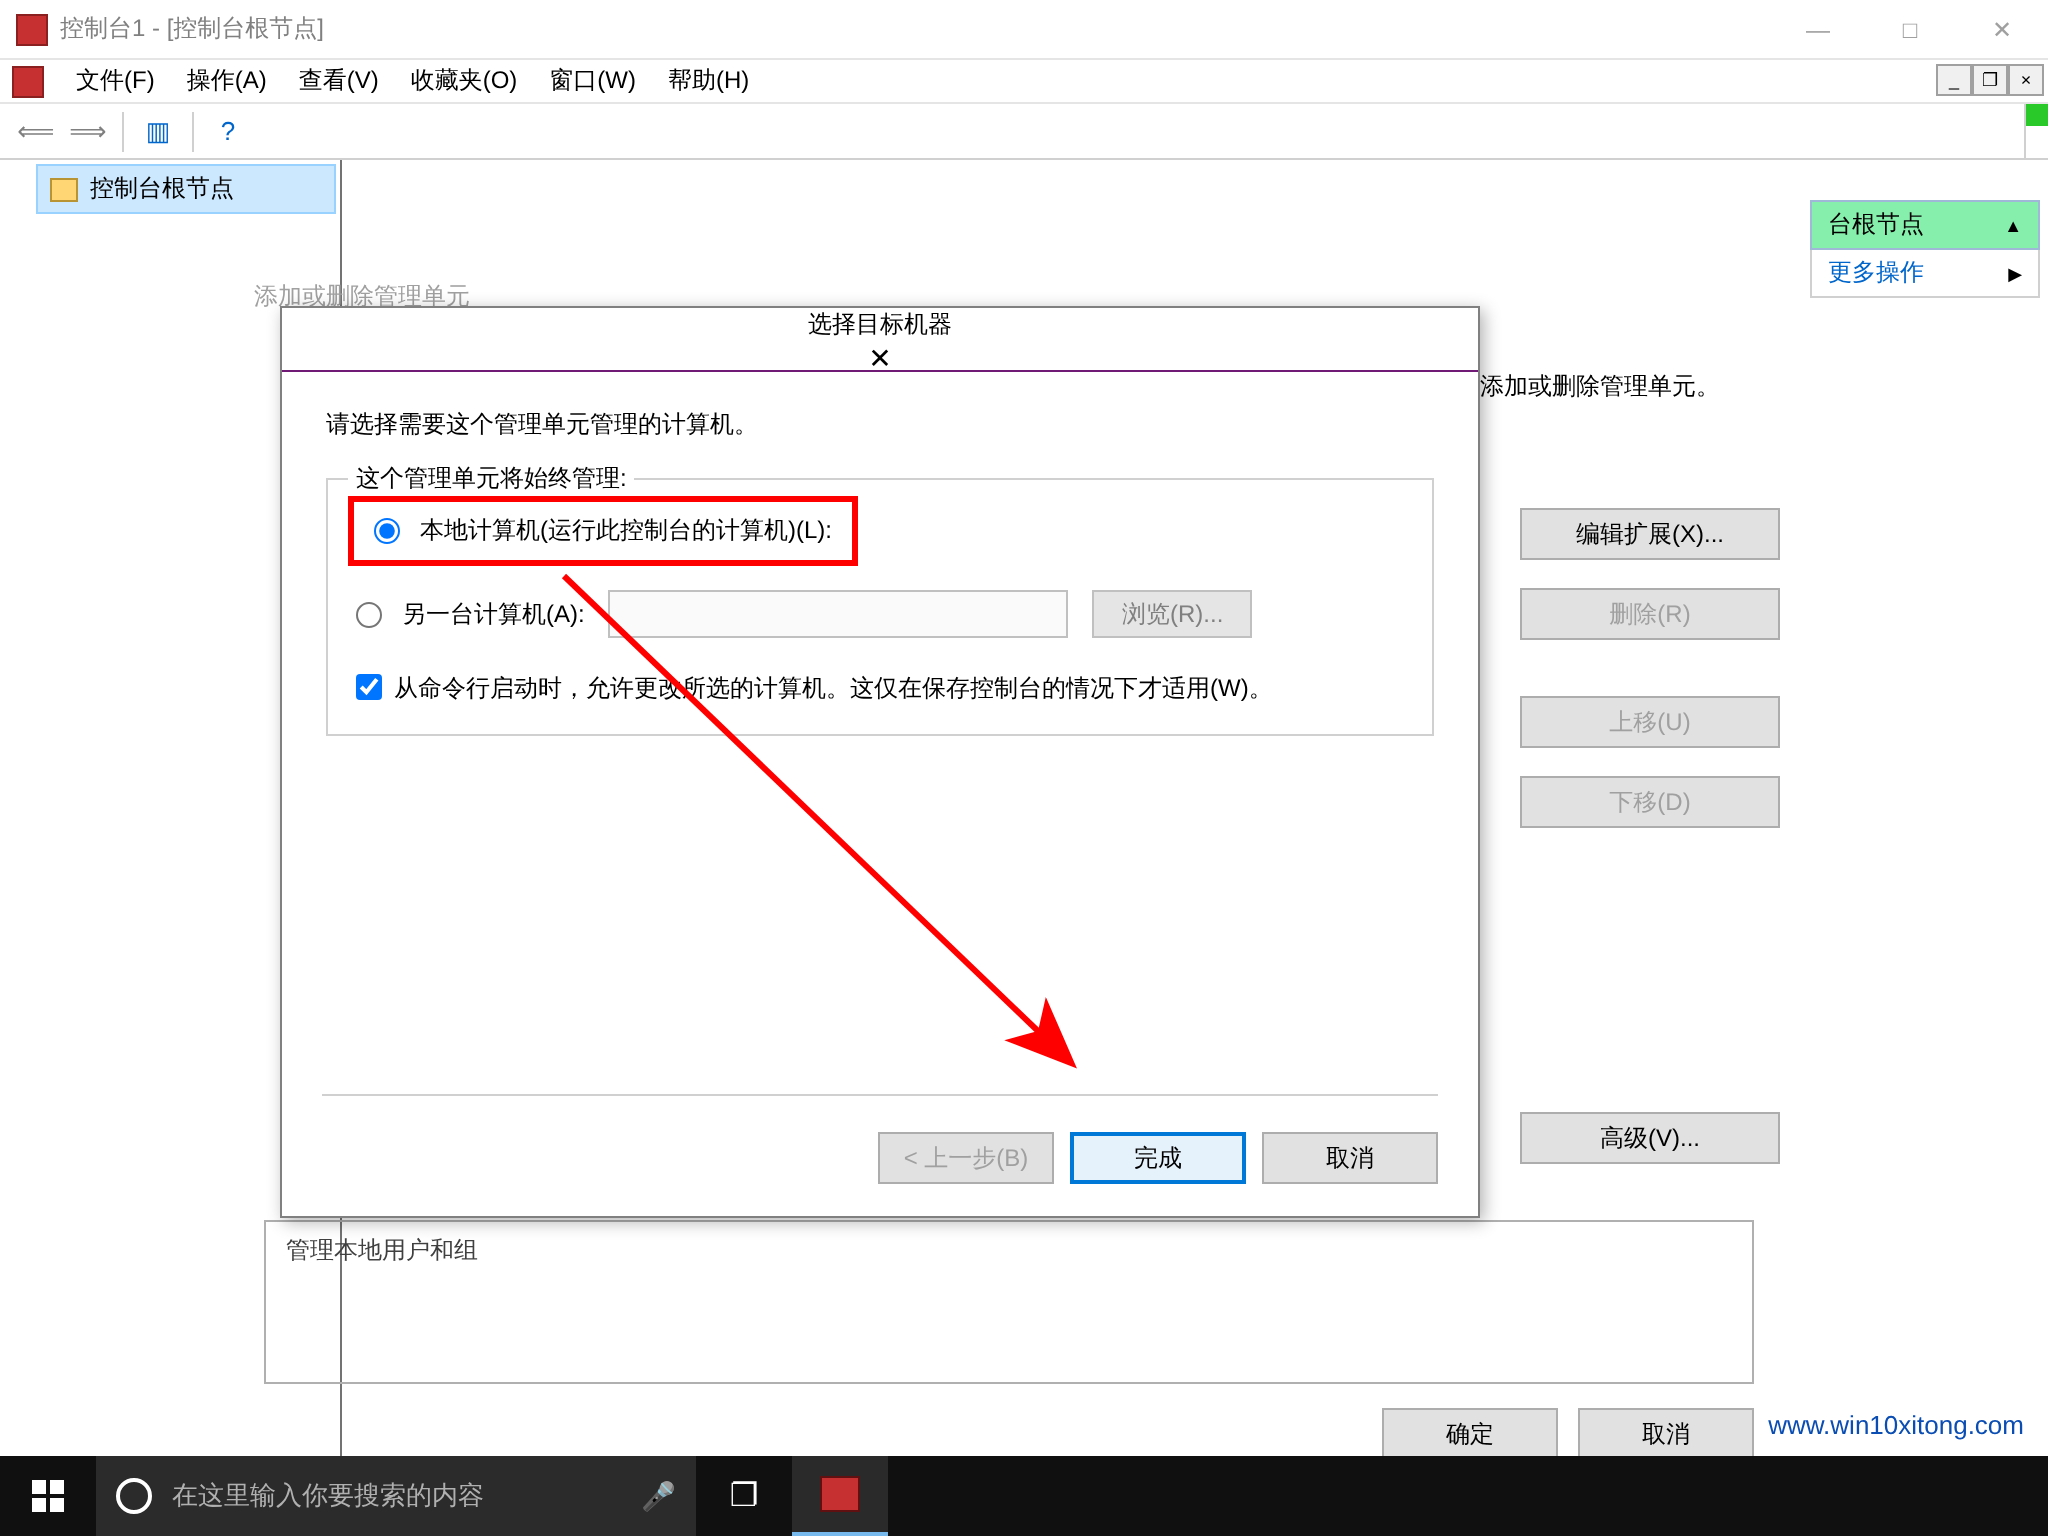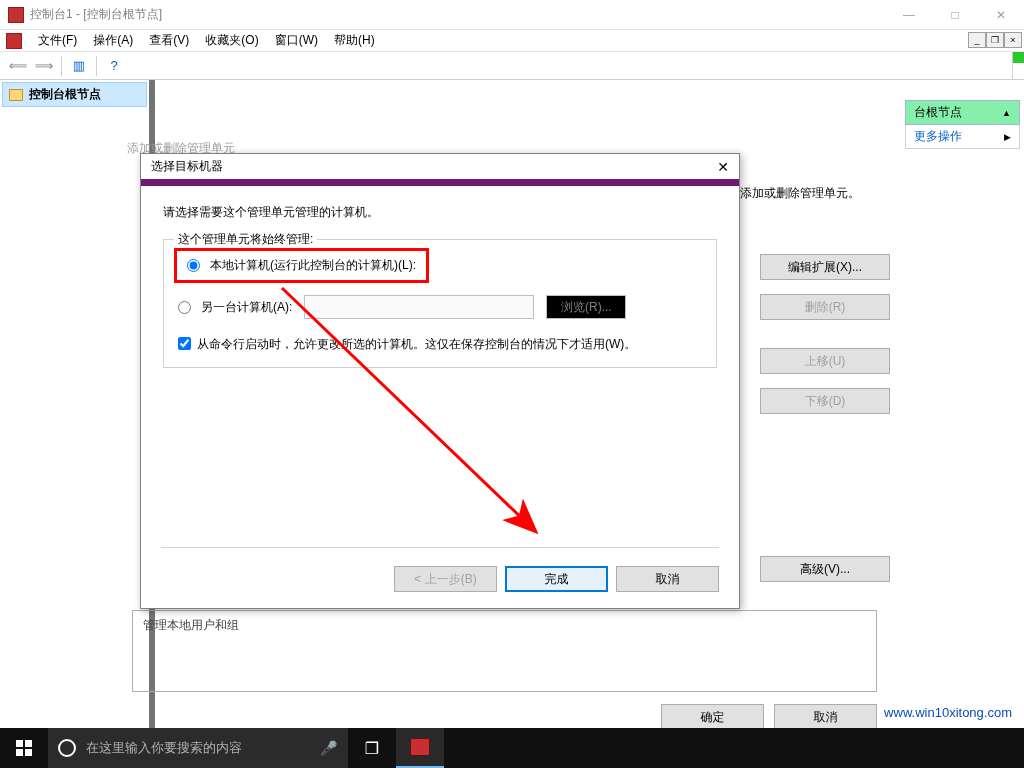--- a/index.html
+++ b/index.html
@@ -21,54 +21,54 @@
 
 
 .toolbar { height: 28px; background: #fff; border-bottom: 1px solid #d0d0d0; display: flex; align-items: center; padding-left: 6px; gap: 2px; position: relative; }
 .toolbar .tbtn { width: 24px; height: 24px; display: flex; align-items: center; justify-content: center; font-size: 13px; color: #808080; }
 .toolbar .tbtn.enabled { color: #0066cc; }
 .toolbar .sep { width: 1px; height: 20px; background: #d0d0d0; margin: 0 3px; }
 .toolbar .scrollbar { position: absolute; right: 0; top: 0; width: 12px; height: 100%; background: linear-gradient(#2ac92a 40%, #fff 40%); border-left: 1px solid #d0d0d0; }
 
 
 .main { position: relative; height: 688px; background: #fff; }
-.tree-panel { position: absolute; left: 0; top: 0; width: 155px; height: 100%; border-right: 6px solid #737373; font-weight: bold; }
+.tree-panel { position: absolute; left: 16px; top: 0; width: 155px; height: 100%; border-right: 1px solid #737373; }
 .tree-item { display: flex; align-items: center; padding: 3px 6px; font-size: 12px; background: #cce8ff; border: 1px solid #99d1ff; margin: 2px; }
 .tree-item .folder-icon { width: 14px; height: 12px; background: #ffd673; border: 1px solid #b89432; margin-right: 6px; }
 
 
 .right-panel { position: absolute; right: 4px; top: 100px; width: 115px; }
 .right-header { background: #86efac; border: 1px solid #a0b8d8; padding: 3px 8px; font-size: 12px; display: flex; justify-content: space-between; align-items: center; }
 .right-sub { padding: 3px 8px; font-size: 12px; border: 1px solid #d0d0d0; border-top: none; display: flex; justify-content: space-between; align-items: center; color: #0066cc; }
 
 
 .bg-dialog-hint { position: absolute; left: 127px; top: 60px; font-size: 12px; color: #a0a0a0; }
 .bg-text-right { position: absolute; left: 740px; top: 105px; font-size: 12px; }
 .side-btn { position: absolute; left: 760px; width: 130px; height: 26px; background: #e1e1e1; border: 1px solid #adadad; font-size: 12px; display: flex; align-items: center; justify-content: center; }
 .side-btn.disabled { color: #a0a0a0; }
 
 
 .modal { position: absolute; left: 140px; top: 73px; width: 600px; height: 456px; background: #fff; border: 1px solid #808080; box-shadow: 2px 2px 8px rgba(0,0,0,0.3); }
-.modal-title { height: 32px; display: flex; align-items: center; justify-content: space-between; padding: 0 10px; font-size: 12px; border-bottom: 7px solid #701a75; }
+.modal-title { height: 32px; display: flex; align-items: center; justify-content: space-between; padding: 0 10px; font-size: 12px; border-bottom: 1px solid #701a75; flex-direction: column; }
 .modal-title .close { font-size: 14px; cursor: pointer; }
 .modal-body { padding: 18px 22px 10px 22px; font-size: 12px; }
 .modal-body .instr { margin-bottom: 18px; }
 .groupbox { border: 1px solid #d0d0d0; padding: 6px 14px 14px 14px; position: relative; margin-bottom: 22px; }
 .groupbox .legend { position: absolute; top: -9px; left: 10px; background: #fff; padding: 0 4px; font-size: 12px; }
 .highlight { border: 3px solid #ff0000; padding: 6px 10px; margin: 2px 0 12px -4px; display: inline-block; }
 .radio-row { display: flex; align-items: center; gap: 6px; margin-bottom: 8px; font-size: 12px; }
 .radio-row input[type=radio] { margin-right: 4px; }
 .another-row { display: flex; align-items: center; gap: 12px; margin-bottom: 16px; }
 .another-row .txt-input { width: 230px; height: 24px; border: 1px solid #c0c0c0; background: #fafafa; }
-.another-row .browse-btn { width: 80px; height: 24px; border: 1px solid #c0c0c0; background: #000000; color: #808080; font-size: 12px; }
+.another-row .browse-btn { width: 80px; height: 24px; border: 1px solid #c0c0c0; background: #e5e5e5; color: #808080; font-size: 12px; }
 .check-row { display: flex; align-items: flex-start; gap: 6px; font-size: 12px; line-height: 1.5; }
 .check-row input[type=checkbox] { margin-top: 2px; }
 .modal-footer { position: absolute; bottom: 16px; right: 20px; display: flex; gap: 8px; }
 .modal hr { border: none; border-top: 1px solid #d0d0d0; margin: 0 20px; position: absolute; bottom: 60px; left: 0; right: 0; }
-.btn { width: 103px; height: 26px; border: 1px solid #adadad; background: #e1e1e1; font-size: 12px; cursor: pointer; }
+.btn { width: 88px; height: 26px; border: 1px solid #adadad; background: #e1e1e1; font-size: 12px; cursor: pointer; }
 .btn.disabled { color: #a0a0a0; }
 .btn.primary { border: 2px solid #0078d7; background: #e5f1fb; }
 
 
 .arrow-svg { position: absolute; left: 272px; top: 198px; pointer-events: none; }
 
 
 .bg-bottom { position: absolute; left: 132px; top: 530px; width: 745px; }
 .bg-bottom .box { border: 1px solid #b0b0b0; height: 82px; padding: 6px 10px; font-size: 12px; color: #404040; }
 .bg-bottom .btns { display: flex; justify-content: flex-end; gap: 10px; margin-top: 12px; }

